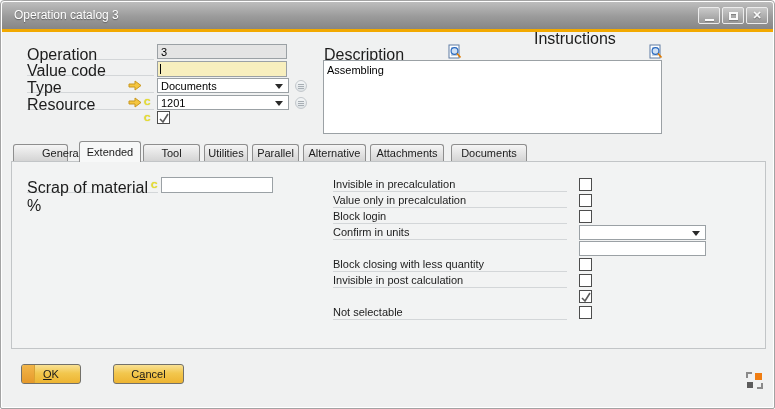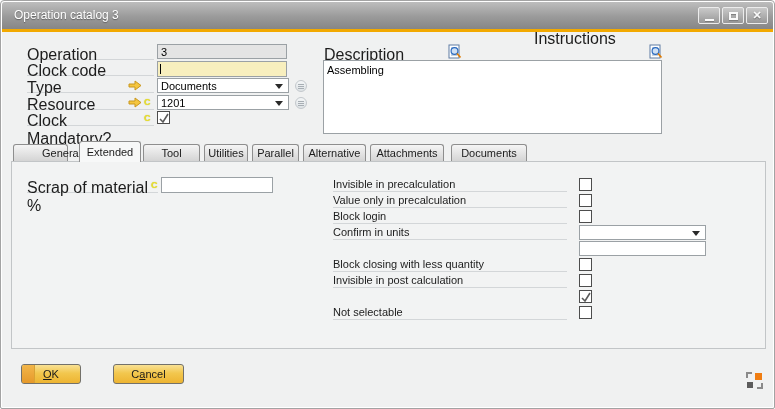--- a/index.html
+++ b/index.html
@@ -107,24 +107,23 @@
           <div class="glyph-max"></div>
         </div>
       <div class="winbtn">
           <div class="glyph-close">✕</div>
         </div>
     </div>
   </div>
   <div class="goldline" style="background: rgb(242, 169, 0);"></div>
 
   <div class="lbl" style="left:26px; top:44px; width:127px;">Operation</div>
-  <div class="lbl" style="left:26px; top:60px; width:127px;">Clock code</div>
+  <div class="lbl" style="left:26px; top:60px; width:127px;">Value code</div>
   <div class="lbl" style="left:26px; top:77px; width:127px;">Type</div>
   <div class="lbl" style="left:26px; top:94px; width:127px;">Resource</div>
-  <div class="lbl" style="left:26px; top:110px; width:127px;">Clock Mandatory?</div>
 
   <svg class="link-arrow" style="position:absolute; left:127px; top:79px;" width="14" height="11">
       <polygon points="1,4 7,4 7,1 13,5.5 7,10 7,7 1,7" fill="#f5c63f" stroke="#c9971f" stroke-width="1"></polygon>
     </svg>
   <svg class="link-arrow" style="position:absolute; left:127px; top:96px;" width="14" height="11">
       <polygon points="1,4 7,4 7,1 13,5.5 7,10 7,7 1,7" fill="#f5c63f" stroke="#c9971f" stroke-width="1"></polygon>
     </svg>
   <div class="cmark" style="left:143px; top:96px;">C</div>
   <div class="cmark" style="left:143px; top:112px;">C</div>
 

